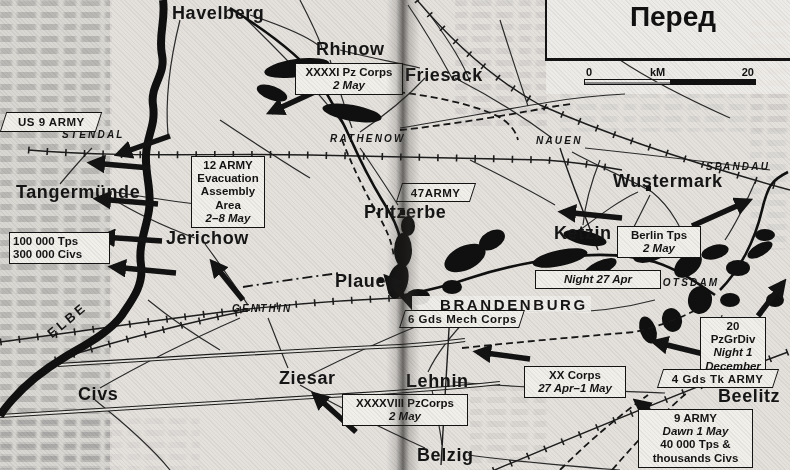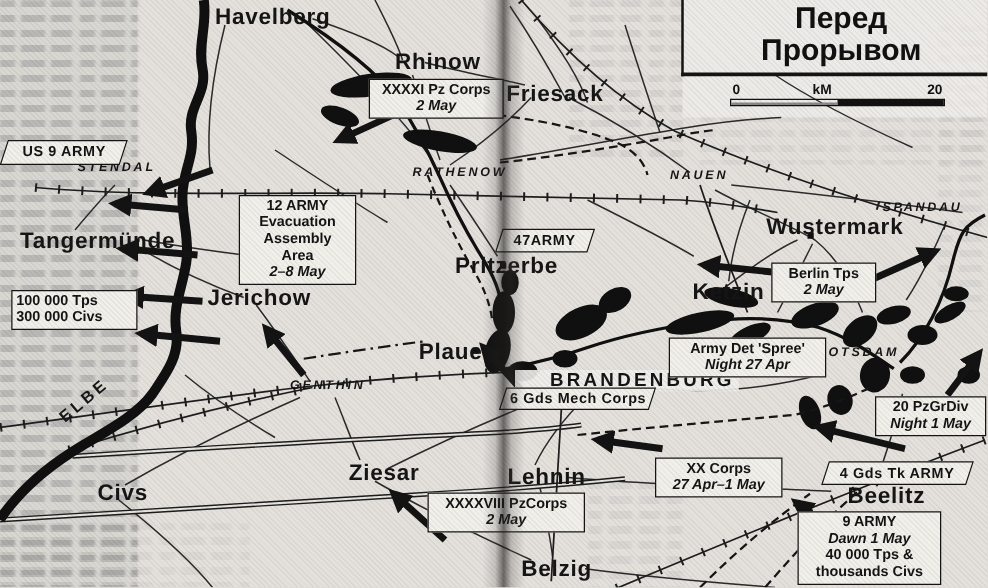--- a/index.html
+++ b/index.html
@@ -36,21 +36,21 @@
   .banner{position:absolute;background:#f1efea;border:1.6px solid #141414;
           transform:skewX(-18deg);box-sizing:border-box;
           display:flex;align-items:center;justify-content:center;}
   .banner>span{transform:skewX(18deg);font-weight:bold;font-size:11.5px;
                color:#141414;white-space:nowrap;letter-spacing:.5px;}
 
   
   .title-frame{position:absolute;left:545px;top:0;width:243px;height:58px;
                border-left:2.5px solid #141414;border-bottom:3px solid #141414;}
   .map-title{position:absolute;left:560px;top:2px;width:226px;text-align:center;
-             font-weight:bold;font-size:24px;line-height:1.1;color:#111;}
+             font-weight:bold;font-size:28px;line-height:1.1;color:#111;}
   .scalebar{position:absolute;left:584px;top:66px;width:172px;height:22px;font-weight:bold;color:#111;}
   .scalebar .num{position:absolute;top:0;font-size:11px;}
   .scalebar .n0{left:2px;} .scalebar .nu{left:66px;} .scalebar .n20{right:2px;}
   .scalebar .bar{position:absolute;left:0;top:13px;width:172px;height:6px;border:1px solid #111;box-sizing:border-box;}
   .scalebar .bar .half{position:absolute;right:0;top:0;width:50%;height:100%;background:#111;}
   .scalebar .bar .stripe{position:absolute;left:0;top:2px;width:50%;height:1.5px;background:#888;}
 
   
   .gutter{position:absolute;left:386px;top:0;width:34px;height:470px;pointer-events:none;
     background:linear-gradient(to right,rgba(50,48,45,0) 0,rgba(50,48,45,.18) 30%,rgba(30,28,26,.62) 50%,rgba(70,68,64,.25) 68%,rgba(50,48,45,0) 100%);}
@@ -224,51 +224,50 @@
       <div class="lbl city" style="left: 613px; top: 172px;">Wustermark</div>
       <div class="lbl city" style="left: 364px; top: 203px;">Pritzerbe</div>
       <div class="lbl city" style="left: 554px; top: 224px;">Ketzin</div>
       <div class="lbl city" style="left: 166px; top: 229px;">Jerichow</div>
       <div class="lbl city" style="left: 335px; top: 272px;">Plaue</div>
       <div class="lbl city-major" style="left: 654px; top: 278px;">POTSDAM</div>
       <div class="lbl city-xl" style="left: 412px; top: 296px; padding-left: 28px;">BRANDENBURG</div>
       <div class="lbl city-major" style="left: 232px; top: 304px;">GENTHIN</div>
       <div class="lbl city" style="left: 279px; top: 369px;">Ziesar</div>
       <div class="lbl city" style="left: 406px; top: 372px;">Lehnin</div>
-      <div class="lbl city" style="left: 652px; top: 387px; padding-left: 26px;">Beelitz</div>
+      <div class="lbl city" style="left: 692px; top: 387px; padding-left: 26px;">Beelitz</div>
       <div class="lbl city" style="left: 78px; top: 385px;">Civs</div>
       <div class="lbl city" style="left: 417px; top: 446px;">Belzig</div>
     </div>
   <div id="boxes-layer">
       <div class="ubox" style="left: 295px; top: 63px; width: 108px;">
         <div>XXXXI Pz Corps</div>
         <div class="it">2 May</div>
       </div>
-      <div class="ubox" style="left: 191px; top: 156px; width: 94px;">
+      <div class="ubox" style="left: 191px; top: 156px; width: 74px;">
         <div>12 ARMY</div>
         <div>Evacuation</div>
         <div>Assembly</div>
         <div>Area</div>
         <div class="it">2–8 May</div>
       </div>
       <div class="ubox align-left" style="left: 9px; top: 232px; width: 101px;">
         <div>100 000 Tps</div>
         <div>300 000 Civs</div>
       </div>
-      <div class="ubox" style="left: 617px; top: 210px; width: 84px;">
+      <div class="ubox" style="left: 617px; top: 226px; width: 84px;">
         <div>Berlin Tps</div>
         <div class="it">2 May</div>
       </div>
       <div class="ubox" style="left: 535px; top: 270px; width: 126px;">
-        <div>Army Det 'Spree'</div>
         <div class="it">Night 27 Apr</div>
       </div>
-      <div class="ubox" style="left: 700px; top: 317px; width: 89px;">
+      <div class="ubox" style="left: 700px; top: 317px; width: 66px;">
         <div>20 PzGrDiv</div>
-        <div class="it">Night 1 May</div>
+        <div class="it">Night 1 December</div>
       </div>
       <div class="ubox" style="left: 524px; top: 366px; width: 102px;">
         <div>XX Corps</div>
         <div class="it">27 Apr–1 May</div>
       </div>
       <div class="ubox" style="left: 342px; top: 394px; width: 126px;">
         <div>XXXXVIII PzCorps</div>
         <div class="it">2 May</div>
       </div>
       <div class="ubox" style="left: 638px; top: 409px; width: 115px; text-align: center;">
@@ -289,21 +288,20 @@
       <div class="banner" style="left: 660px; top: 369px; width: 116px; height: 19px;">
         <span>4 Gds Tk ARMY</span>
       </div>
     </div>
 
   <div class="lbl river-label" style="left:45px;top:330px;">ELBE</div>
 
   <div class="title-frame"></div>
   <div class="map-title">
     <div>Перед</div>
-    <div>Прорывом</div>
   </div>
   <div class="scalebar">
     <span class="num n0">0</span>
     <span class="num nu">kM</span>
     <span class="num n20">20</span>
     <div class="bar">
       <div class="half"></div>
       <div class="stripe"></div>
     </div>
   </div>

